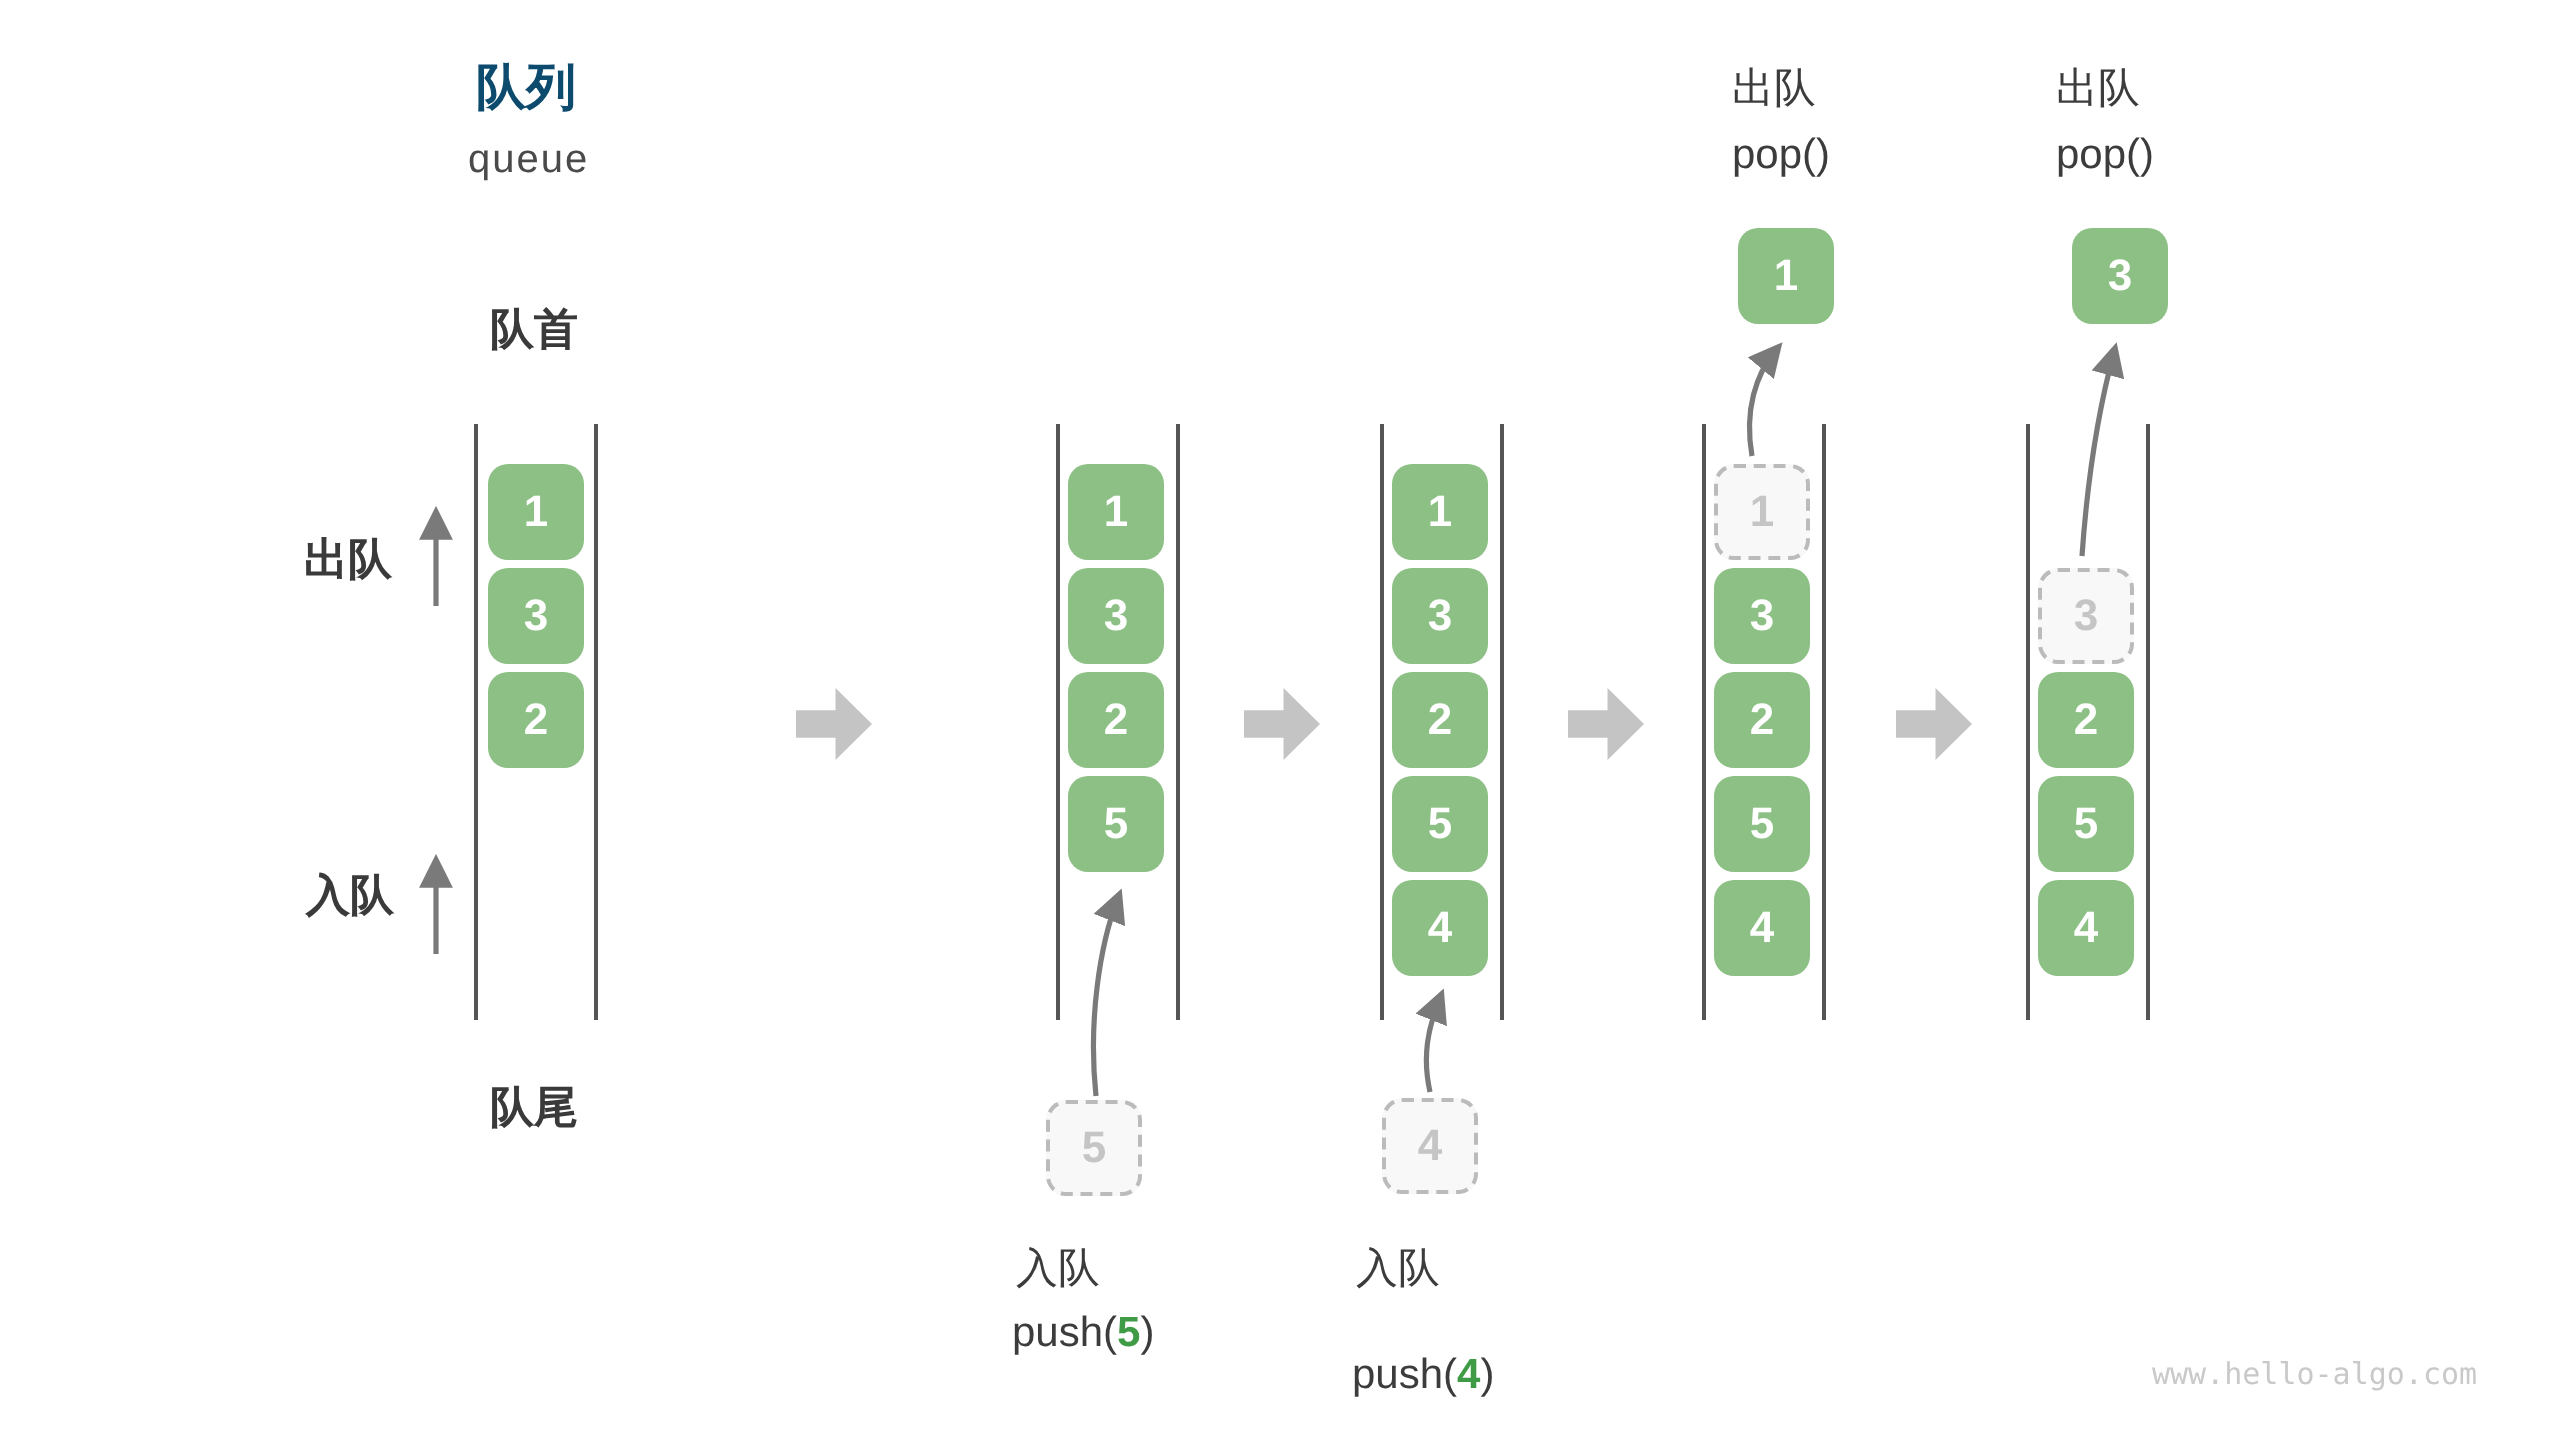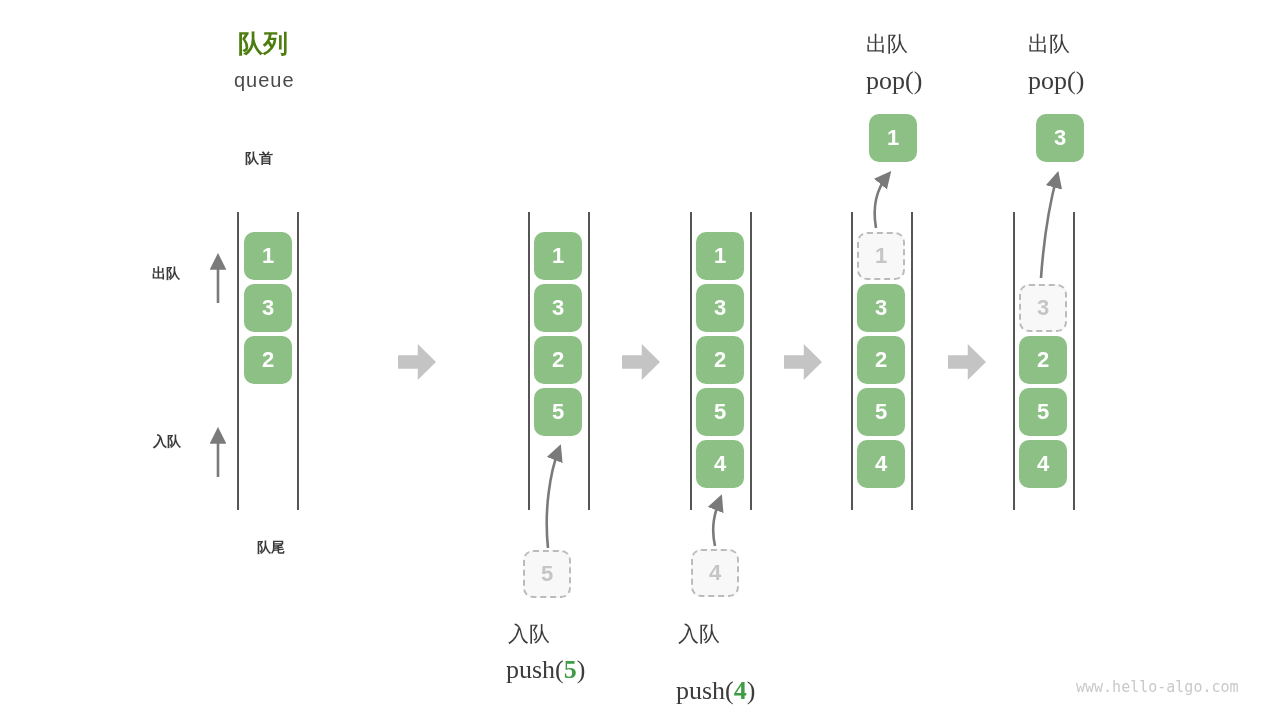--- a/index.html
+++ b/index.html
@@ -1,25 +1,25 @@
 <!DOCTYPE html>
 <html><head>
 <meta charset="utf-8">
 <style>
   html,body{margin:0;padding:0;background:#fff;}
   .canvas{
     position:relative;width:1280px;height:720px;background:#ffffff;overflow:hidden;
     font-family:"Liberation Sans","DejaVu Sans",sans-serif;color:#3c3c3c;
   }
   .overlay{position:absolute;left:0;top:0;width:1280px;height:720px;pointer-events:none;}
-  .title{position:absolute;left:238px;top:27px;font-size:25px;font-weight:bold;color:#4d7c0f;}
+  .title{position:absolute;left:238px;top:27px;font-size:25px;font-weight:bold;color:#0c4a6e;}
   .subtitle{position:absolute;left:234px;top:69px;font-size:20px;color:#4a4a4a;letter-spacing:1px;}
-  .side-label{position:absolute;font-size:14px;font-weight:bold;color:#3a3a3a;}
+  .side-label{position:absolute;font-size:22px;font-weight:bold;color:#3a3a3a;}
   .op-label{position:absolute;font-size:21px;font-weight:400;color:#3c3c3c;}
-  .code{position:absolute;font-size:26px;color:#3c3c3c;font-family:Liberation Serif, serif;}
+  .code{position:absolute;font-size:21px;color:#3c3c3c;font-family:Liberation Sans, sans-serif;}
   .code .arg{color:#3f9b45;font-weight:bold;}
   .vline{position:absolute;top:212px;height:298px;width:1.5px;background:#555555;}
   .cell{
     position:absolute;width:48px;height:48px;border-radius:10px;box-sizing:border-box;
     display:flex;align-items:center;justify-content:center;
     font-size:22px;font-weight:bold;
   }
   .filled{background:#8cc084;color:#ffffff;}
   .dashed{background:#f8f8f8;border:2px dashed #bbbbbb;color:#c5c5c5;font-weight:600;}
   .block-arrow{
@@ -49,21 +49,21 @@
     <path d="M876,228 C872,205 878,187 888,175" stroke="#7a7a7a" stroke-width="2.6" fill="none" marker-end="url(#ah)"></path>
     <path d="M1041,278 C1044,235 1050,202 1057,176" stroke="#7a7a7a" stroke-width="2.6" fill="none" marker-end="url(#ah)"></path>
   </svg>
 
   <div class="title">队列</div>
   <div class="subtitle">queue</div>
 
   <div class="side-label" style="left:245px;top:150px">队首</div>
   <div class="side-label" style="left:152px;top:265px">出队</div>
   <div class="side-label" style="left:153px;top:433px">入队</div>
-  <div class="side-label" style="left:257px;top:539px">队尾</div>
+  <div class="side-label" style="left:245px;top:539px">队尾</div>
 
   <div class="vline" style="left:237px"></div>
   <div class="vline" style="left:297px"></div>
   <div class="cell filled" style="left:244px;top:232px">1</div>
   <div class="cell filled" style="left:244px;top:284px">3</div>
   <div class="cell filled" style="left:244px;top:336px">2</div>
 
   <div class="block-arrow" style="left:398px;top:344px"></div>
   <div class="block-arrow" style="left:622px;top:344px"></div>
   <div class="block-arrow" style="left:784px;top:344px"></div>

